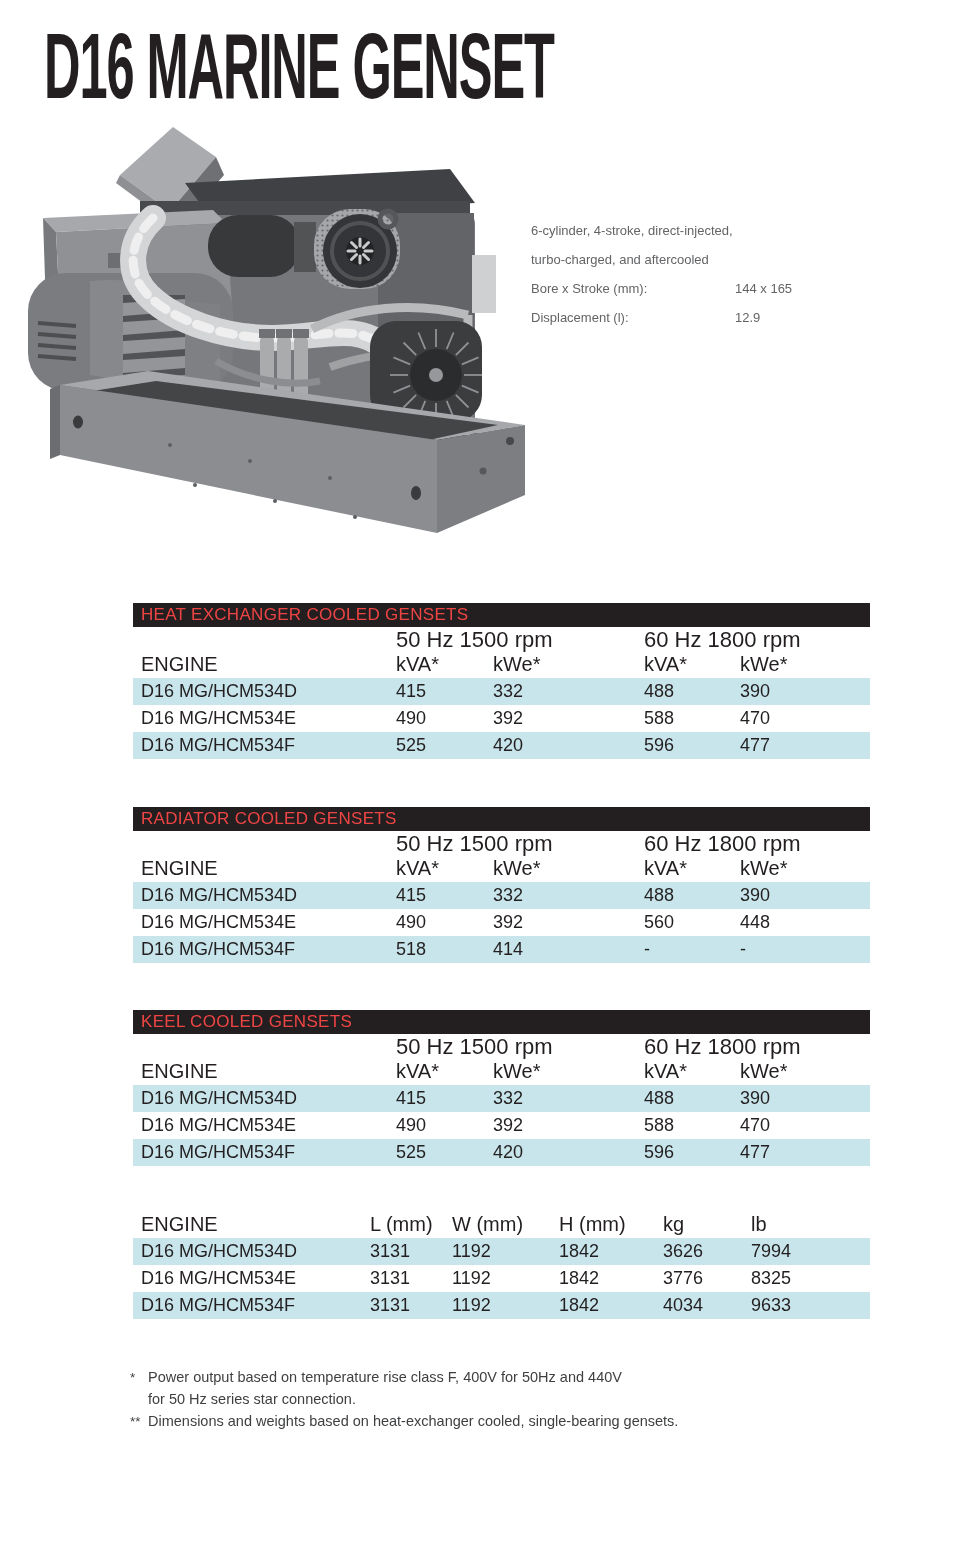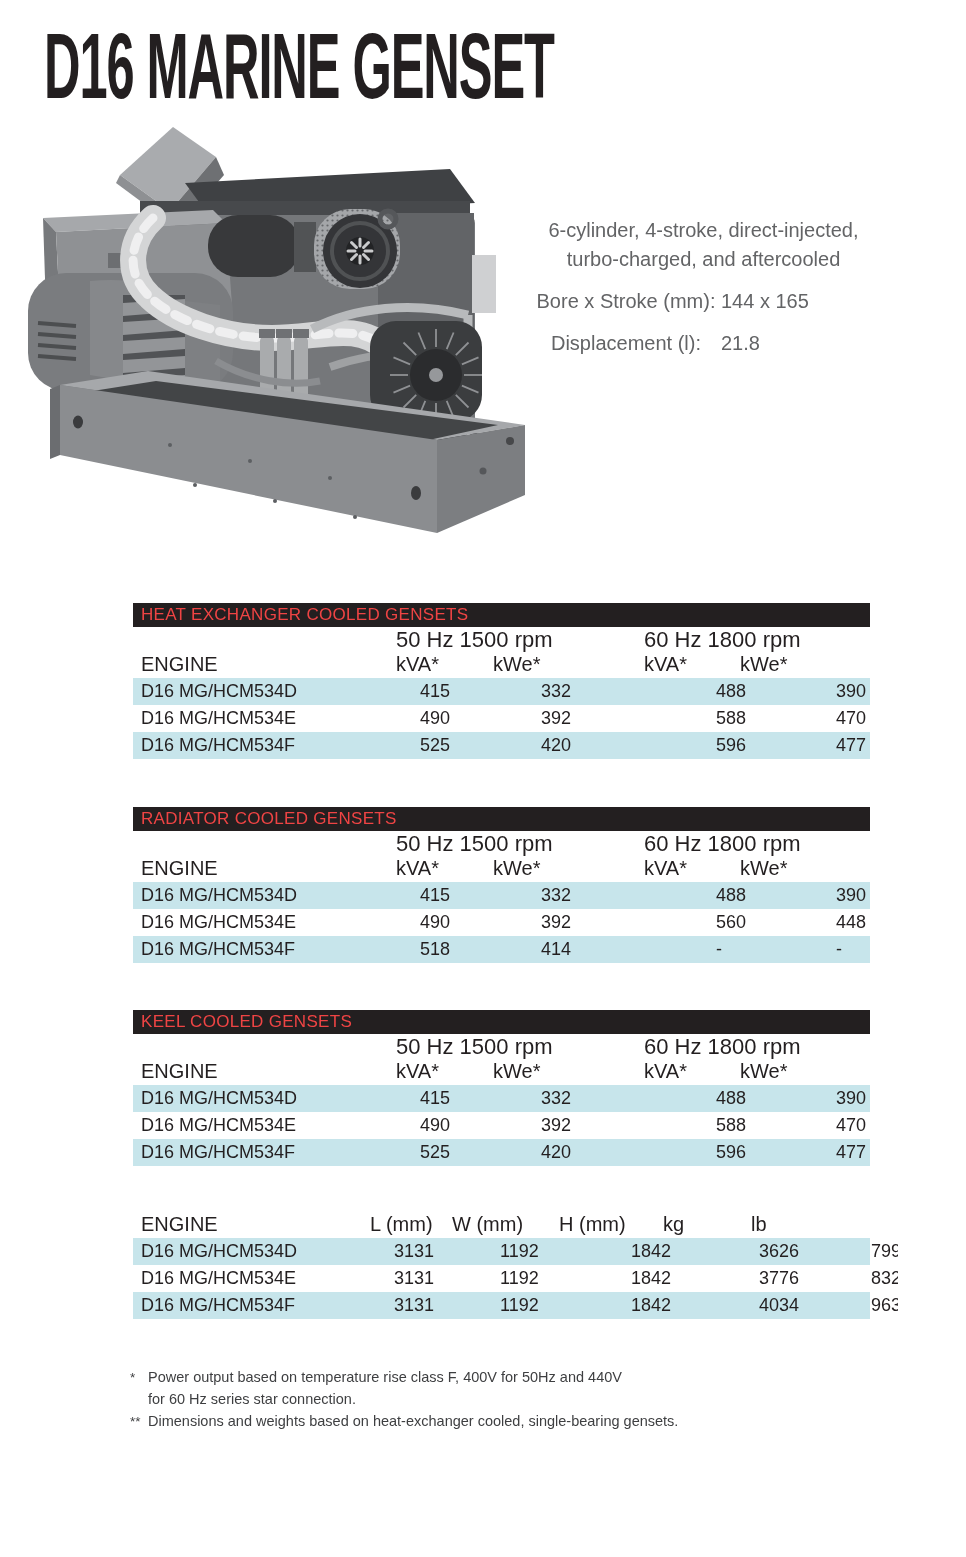--- a/index.html
+++ b/index.html
@@ -14,33 +14,33 @@
     font-family:"Liberation Sans",sans-serif;color:var(--ink);overflow:hidden;
   }
   .title{
     position:absolute;left:44px;top:20px;
     font-size:92px;font-weight:bold;line-height:1;letter-spacing:-2px;
     color:var(--ink);white-space:nowrap;
     transform:scaleX(0.55);transform-origin:0 0;
   }
   .photo{position:absolute;left:20px;top:123px;width:525px;height:435px;}
   .desc{position:absolute;left:531px;top:216px;width:345px;color:var(--muted);
-        font-size:20px;line-height:29px;text-align:center;}
-  .spec-row{display:flex;margin-top:13px;}
+        font-size:13px;line-height:29px;}
+  .spec-row{display:flex;gap:14px;}
   .spec-label{width:190px;flex:0 0 190px;}
   .ptable{position:absolute;left:133px;width:737px;color:var(--ink);}
   .bar{height:24px;background:var(--bar);color:#ef4444;font-size:17px;
        display:flex;align-items:center;padding-left:8px;box-sizing:border-box;
        letter-spacing:0.3px;}
   .grow{display:grid;grid-template-columns:263px 248px 1fr;height:25px;
         align-items:end;font-size:22px;}
   .hrow{display:grid;grid-template-columns:263px 97px 151px 96px 1fr;height:26px;
         align-items:end;font-size:20px;padding-bottom:2px;box-sizing:border-box;}
   .drow{display:grid;grid-template-columns:263px 97px 151px 96px 1fr;height:27px;
-        align-items:center;font-size:18px;gap:24px;}
+        align-items:center;font-size:18px;}
   .dims .hrow,.dims .drow{grid-template-columns:237px 82px 107px 104px 88px 1fr;}
   .c0{padding-left:8px;}
   .alt{background:var(--hl);}
   .cell{white-space:nowrap;}
   .footnotes{position:absolute;left:130px;top:1366px;width:720px;
              font-size:14.5px;line-height:22px;color:#3e3f41;}
   .note{display:flex;}
   .note .marker{flex:0 0 18px;font-size:13.5px;padding-top:1px;}
 </style>
 </head>
@@ -189,21 +189,21 @@
 
   <div class="desc">
     <div>6-cylinder, 4-stroke, direct-injected,</div>
     <div>turbo-charged, and aftercooled</div>
     <div class="spec-row">
       <span class="spec-label">Bore x Stroke (mm):</span>
       <span>144 x 165</span>
     </div>
     <div class="spec-row">
       <span class="spec-label">Displacement (l):</span>
-      <span>21.8</span>
+      <span>12.9</span>
     </div>
   </div>
 
   <section class="ptable" style="top:603px">
     <div class="bar">
       <span>HEAT EXCHANGER COOLED GENSETS</span>
     </div>
     <div class="grow">
       <span class="cell"></span>
       <span class="cell">50 Hz 1500 rpm</span>
@@ -350,21 +350,21 @@
       <span class="cell">4034</span>
       <span class="cell">9633</span>
     </div>
   </section>
 
   <div class="footnotes">
     <div class="note">
       <span class="marker">*</span>
       <div>
         <div>Power output based on temperature rise class F, 400V for 50Hz and 440V</div>
-        <div>for 60 Hz series star connection.</div>
+        <div>for 50 Hz series star connection.</div>
       </div>
     </div>
     <div class="note">
       <span class="marker">**</span>
       <div>
         <div>Dimensions and weights based on heat-exchanger cooled, single-bearing gensets.</div>
       </div>
     </div>
   </div>
 

